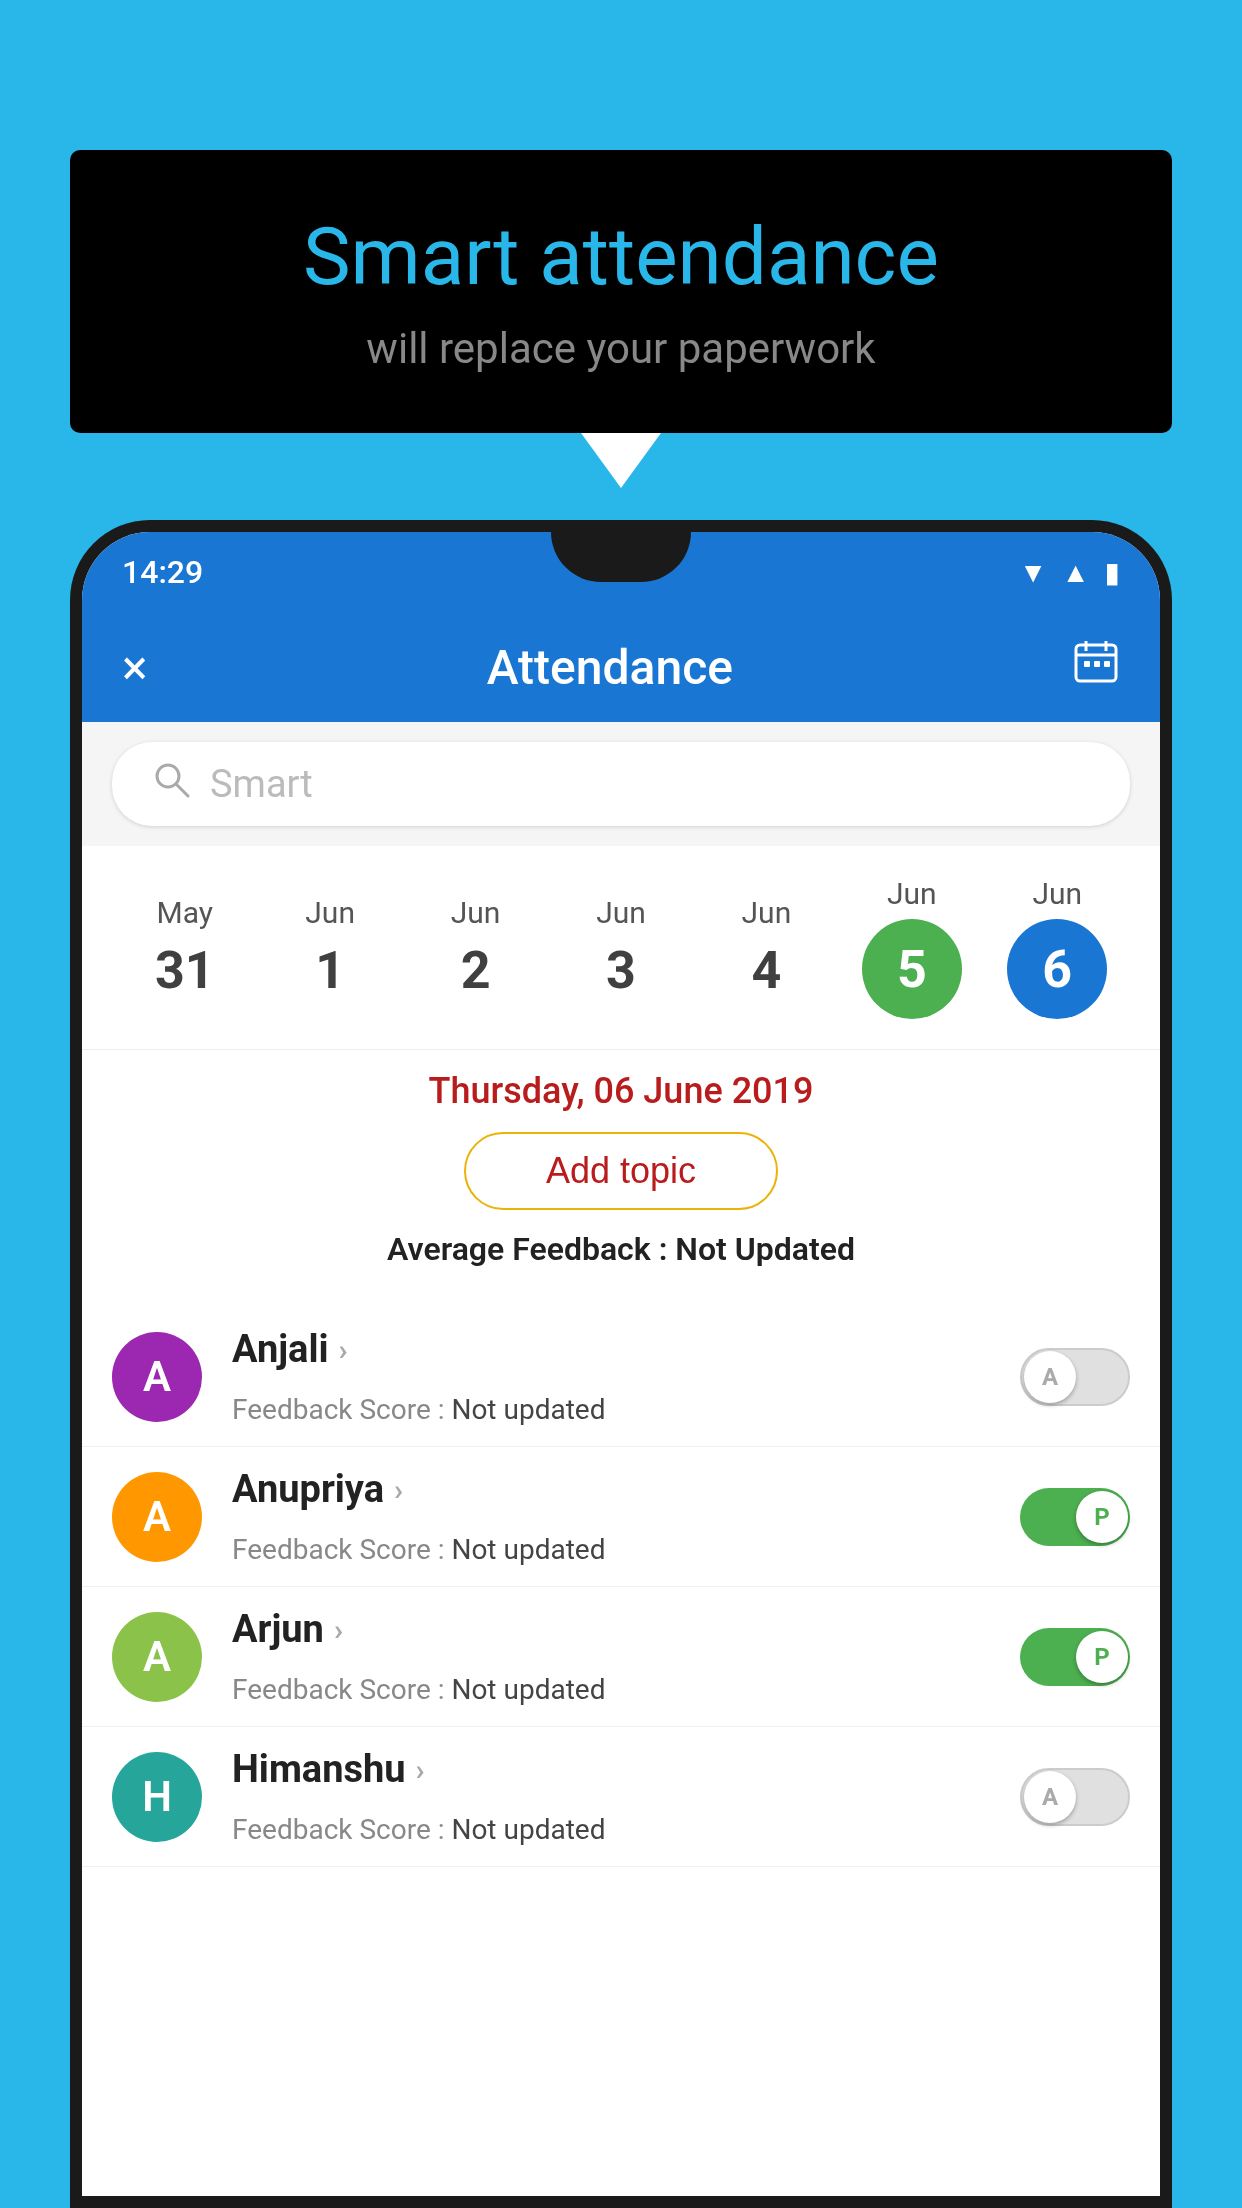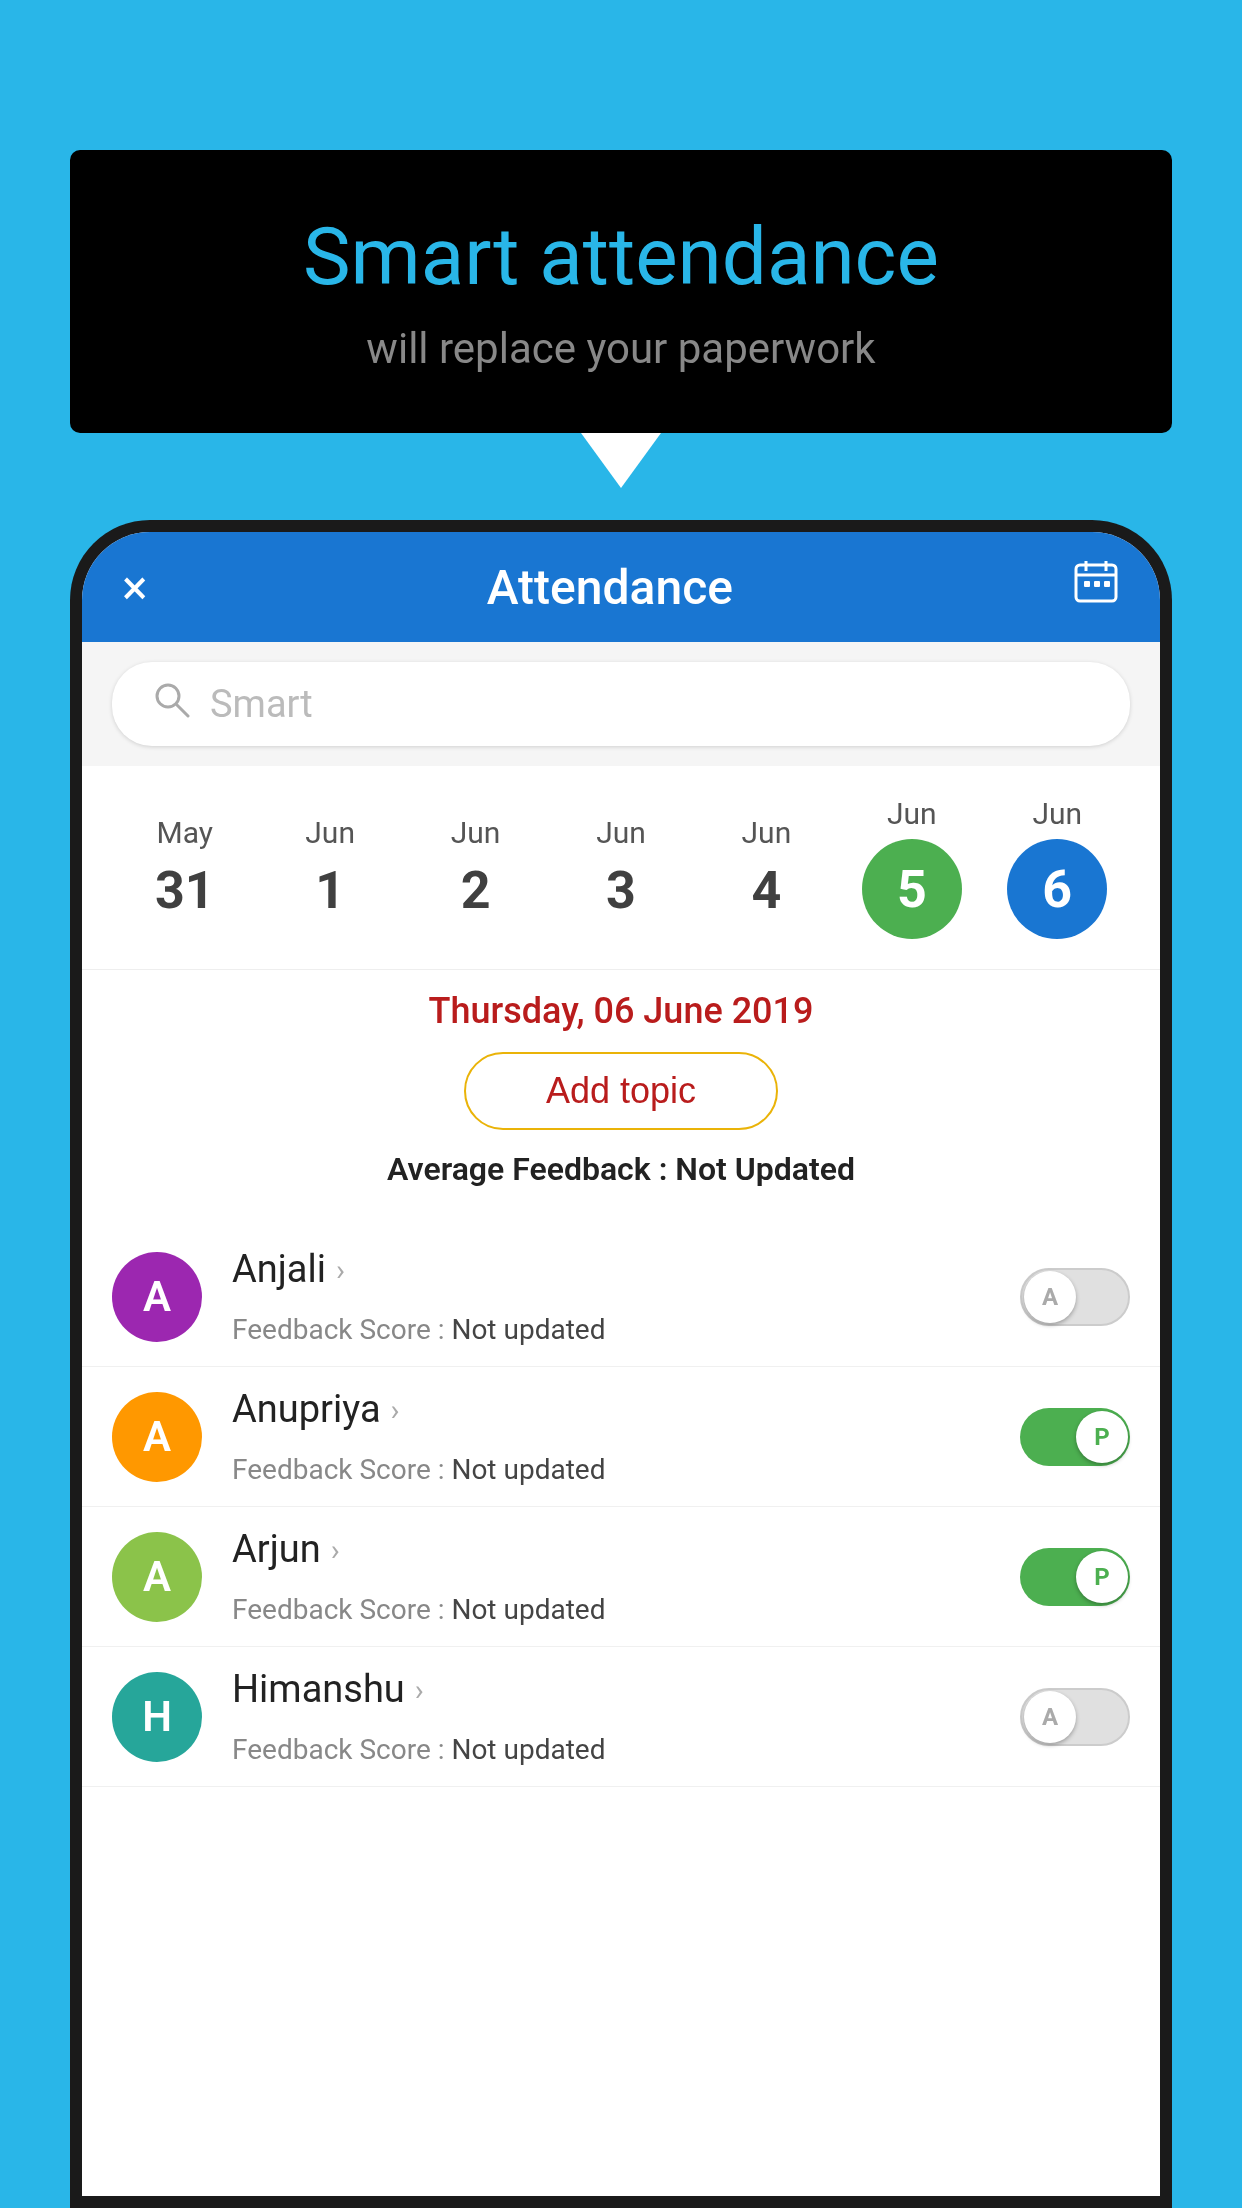--- a/index.html
+++ b/index.html
@@ -257,21 +257,21 @@
     .avatar-orange { background: #ff9800; }
     .avatar-green { background: #8bc34a; }
     .avatar-teal { background: #26a69a; }
 
     .student-info {
       flex: 1;
     }
     .student-name {
       font-size: 38px;
       color: #222;
-      font-weight: 400;
+      font-weight: 700;
       display: flex;
       align-items: center;
       gap: 10px;
     }
     .chevron {
       font-size: 30px;
       color: #aaa;
     }
     .feedback-score {
       font-size: 28px;
@@ -330,20 +330,32 @@
   <div class="speech-bubble">
     <div class="speech-bubble-title">Smart attendance</div>
     <div class="speech-bubble-subtitle">will replace your paperwork</div>
   </div>
   <div class="speech-bubble-tail"></div>
 </div>
 
 <div class="phone-frame">
   <div class="phone-inner">
 
+    <div class="status-bar">
+      <div class="notch"></div>
+      <span class="status-time">14:29</span>
+      <div class="status-icons">
+
+        <span class="status-icon">▼</span>
+
+        <span class="status-icon">▲</span>
+
+        <span class="status-icon">▮</span>
+      </div>
+    </div>
 
     <div class="app-bar">
       <span class="app-bar-icon">×</span>
       <span class="app-bar-title">Attendance</span>
       <span class="app-bar-icon">
         <svg width="48" height="48" viewBox="0 0 48 48" fill="white">
           <rect x="4" y="8" width="40" height="36" rx="4" stroke="white" stroke-width="3" fill="none"></rect>
           <line x1="4" y1="18" x2="44" y2="18" stroke="white" stroke-width="3"></line>
           <line x1="14" y1="4" x2="14" y2="14" stroke="white" stroke-width="3"></line>
           <line x1="34" y1="4" x2="34" y2="14" stroke="white" stroke-width="3"></line>

